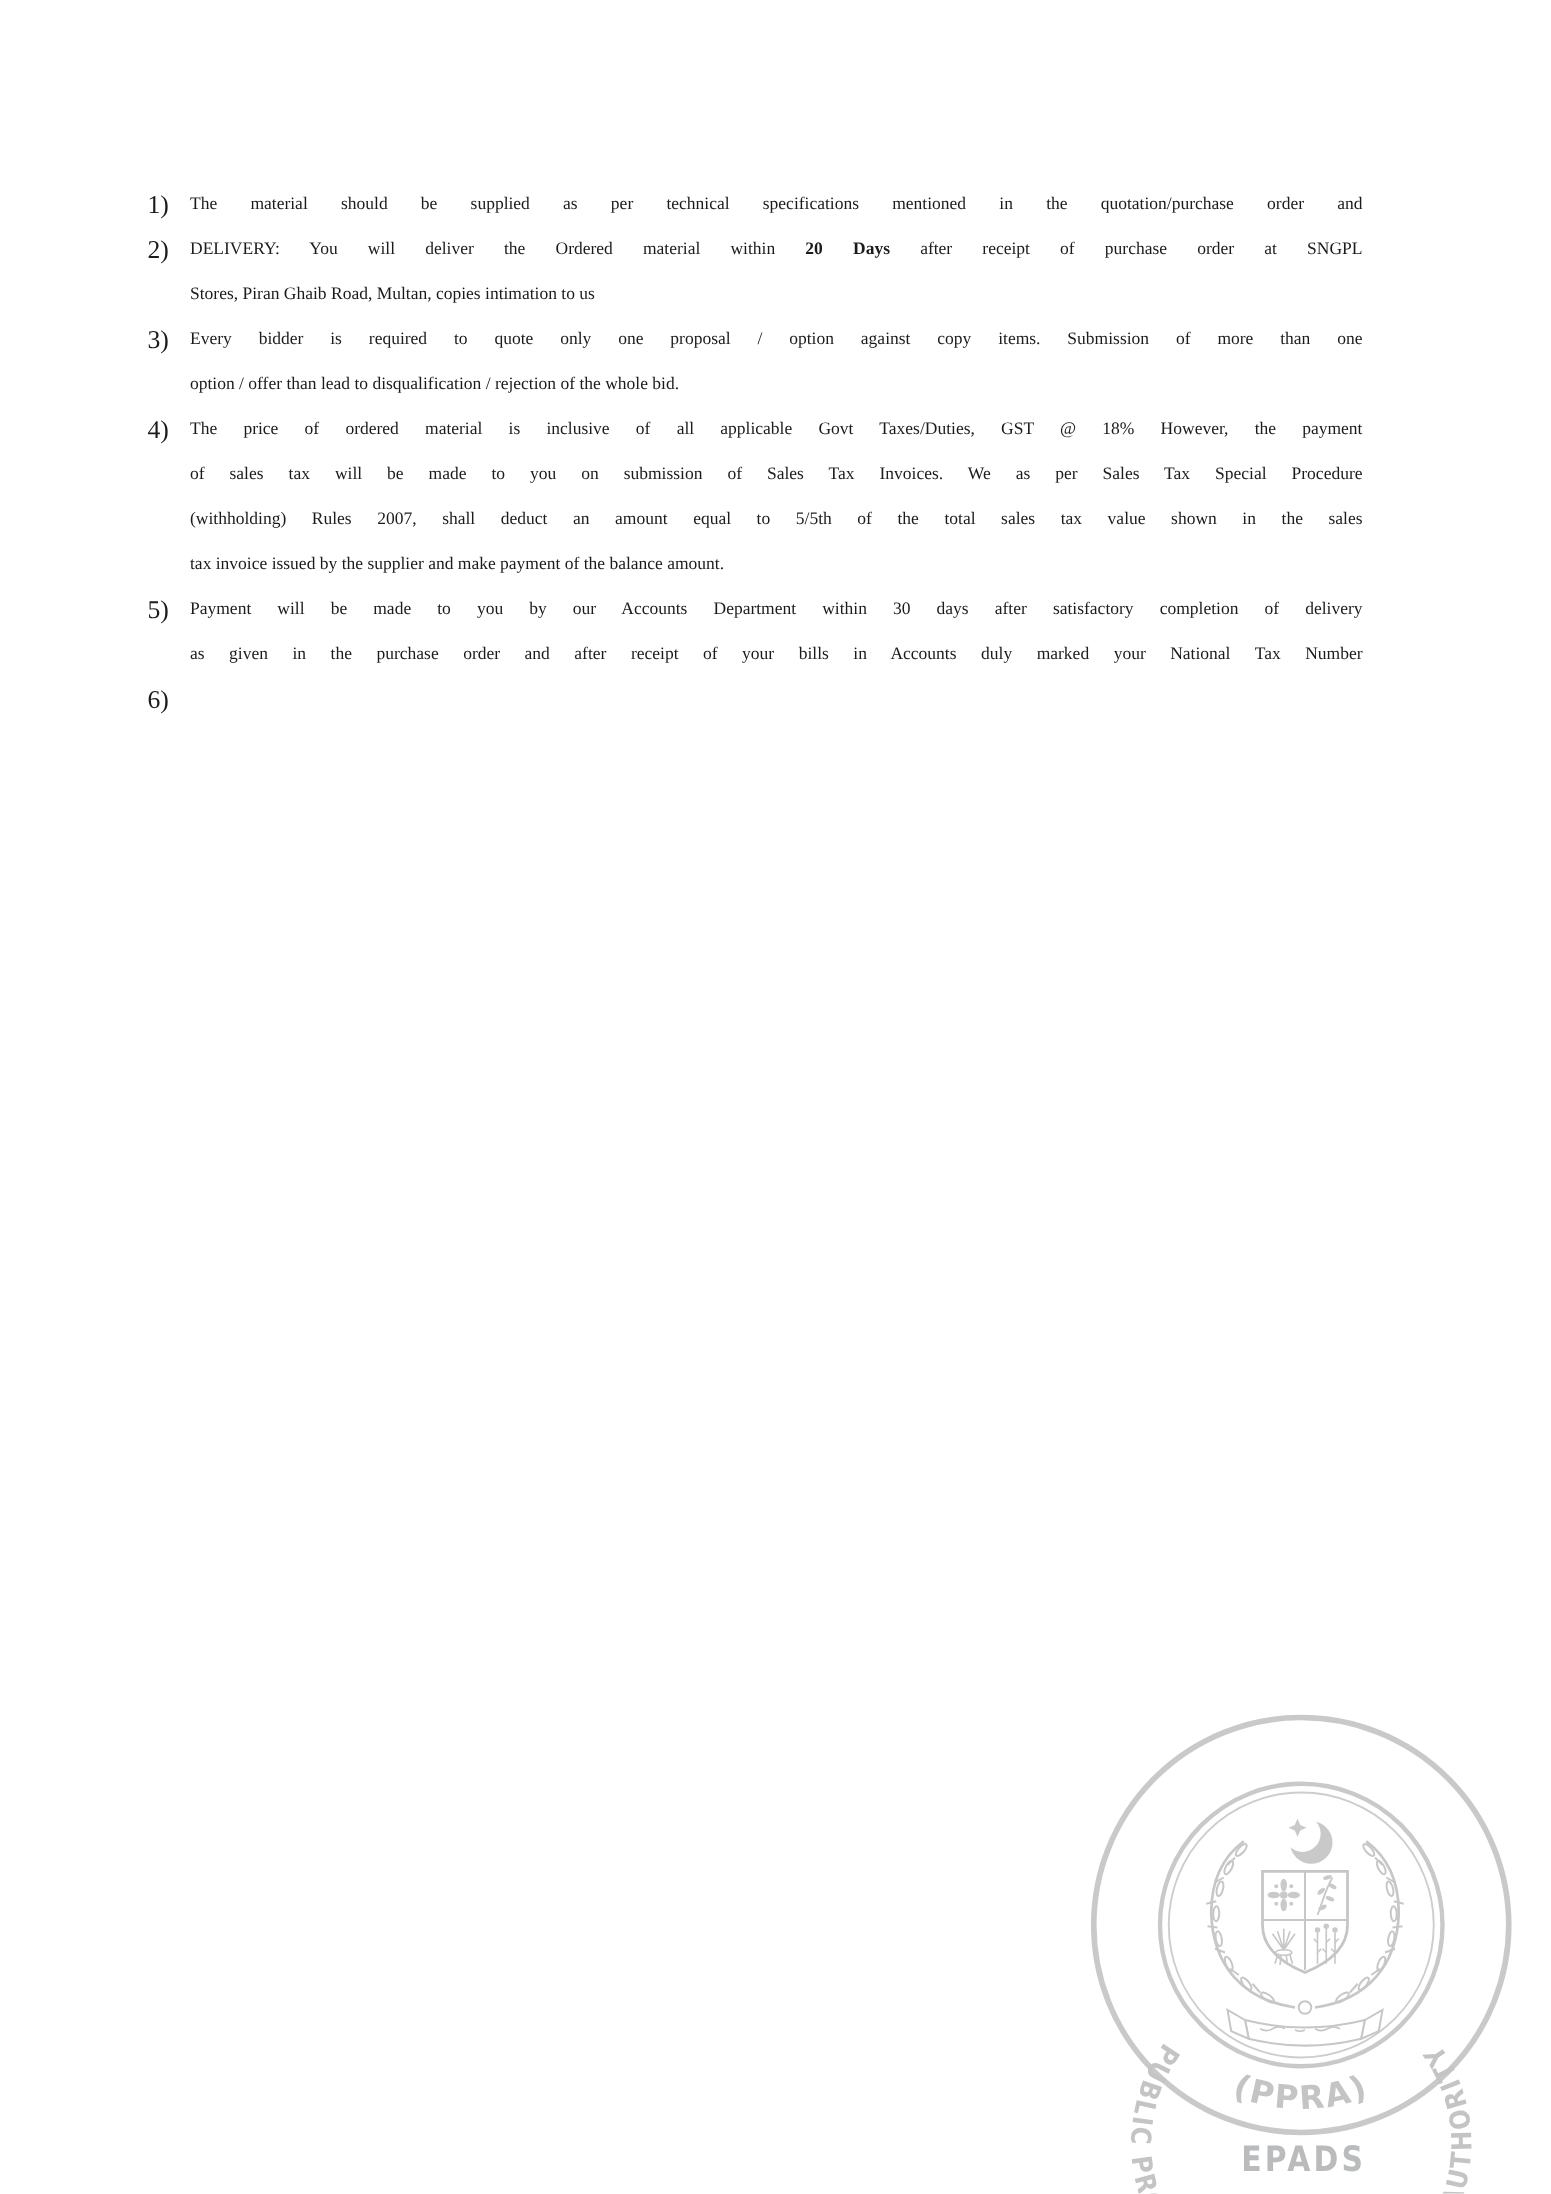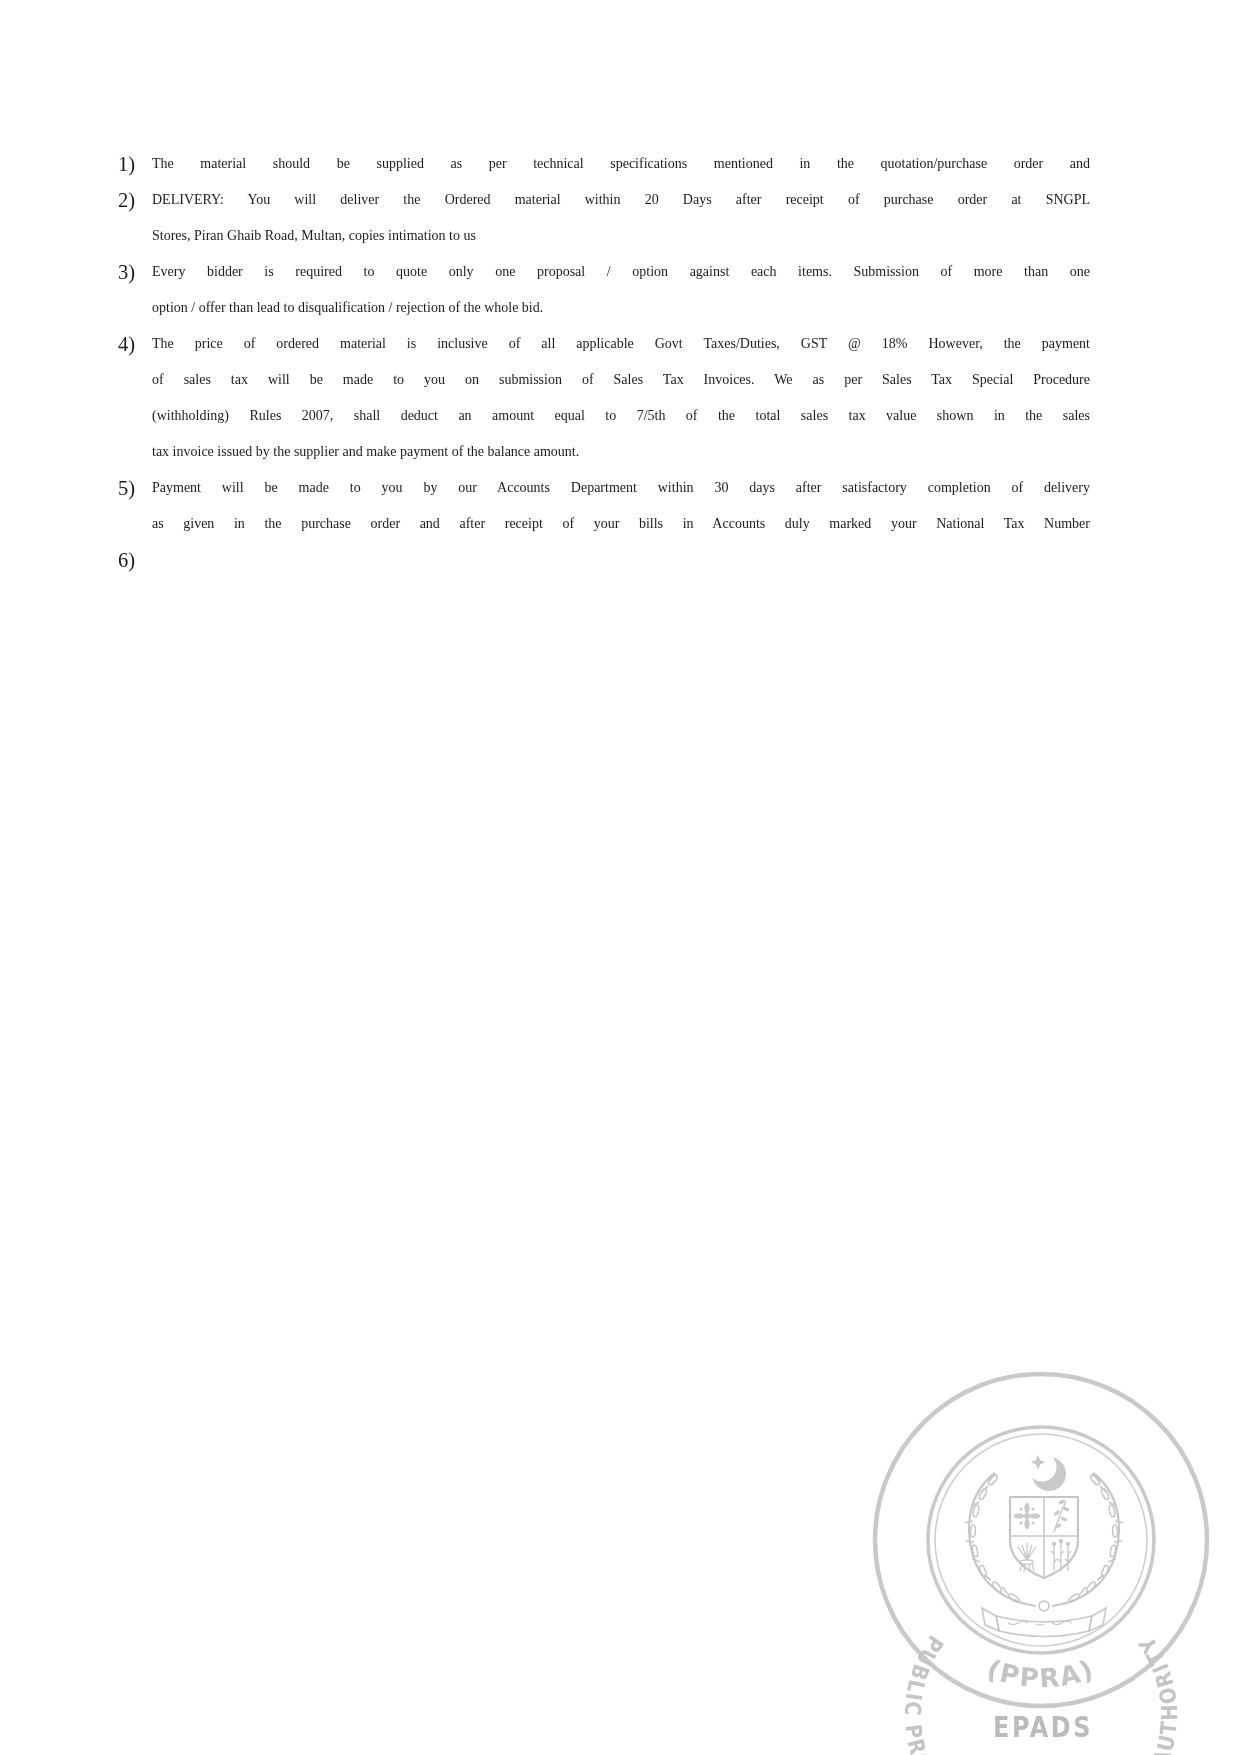--- a/index.html
+++ b/index.html
@@ -17,21 +17,21 @@
   .term-item{position:relative;padding-left:34px;}
   .num{
     position:absolute;left:0;top:0;
     line-height:36px;font-size:20.5px;
   }
   .line{
     line-height:36px;height:36px;font-size:14px;
     white-space:normal;
   }
   .line.j{text-align:justify;text-align-last:justify;}
-  .line b{font-weight:normal;}
+  .line b{font-weight:bold;}
   .seal-wrap{position:absolute;left:796px;top:1288px;width:496px;height:470px;}
   .seal-wrap svg{display:block;}
   .seal-text{font-family:"DejaVu Sans","Liberation Sans",sans-serif;font-weight:bold;}
 </style>
 </head>
 <body>
 
 <div class="page">
 
   <div class="terms" id="terms-list">
@@ -39,28 +39,28 @@
         <span class="num">1)</span>
         <div class="line j"><span>The material should be supplied as per technical specifications mentioned in the quotation/purchase order and</span></div>
       </div>
       <div class="term-item">
         <span class="num">2)</span>
         <div class="line j"><span>DELIVERY: You will deliver the Ordered material within </span><b>20 Days</b><span> after receipt of purchase order at SNGPL</span></div>
         <div class="line"><span>Stores, Piran Ghaib Road, Multan, copies intimation to us</span></div>
       </div>
       <div class="term-item">
         <span class="num">3)</span>
-        <div class="line j"><span>Every bidder is required to quote only one proposal / option against each items. Submission of more than one</span></div>
+        <div class="line j"><span>Every bidder is required to quote only one proposal / option against copy items. Submission of more than one</span></div>
         <div class="line"><span>option / offer than lead to disqualification / rejection of the whole bid.</span></div>
       </div>
       <div class="term-item">
         <span class="num">4)</span>
         <div class="line j"><span>The price of ordered material is inclusive of all applicable Govt Taxes/Duties, GST @ 18% However, the payment</span></div>
         <div class="line j"><span>of sales tax will be made to you on submission of Sales Tax Invoices. We as per Sales Tax Special Procedure</span></div>
-        <div class="line j"><span>(withholding) Rules 2007, shall deduct an amount equal to 7/5th of the total sales tax value shown in the sales</span></div>
+        <div class="line j"><span>(withholding) Rules 2007, shall deduct an amount equal to 5/5th of the total sales tax value shown in the sales</span></div>
         <div class="line"><span>tax invoice issued by the supplier and make payment of the balance amount.</span></div>
       </div>
       <div class="term-item">
         <span class="num">5)</span>
         <div class="line j"><span>Payment will be made to you by our Accounts Department within 30 days after satisfactory completion of delivery</span></div>
         <div class="line j"><span>as given in the purchase order and after receipt of your bills in Accounts duly marked your National Tax Number</span></div>
       </div>
       <div class="term-item">
         <span class="num">6)</span>
       </div>

